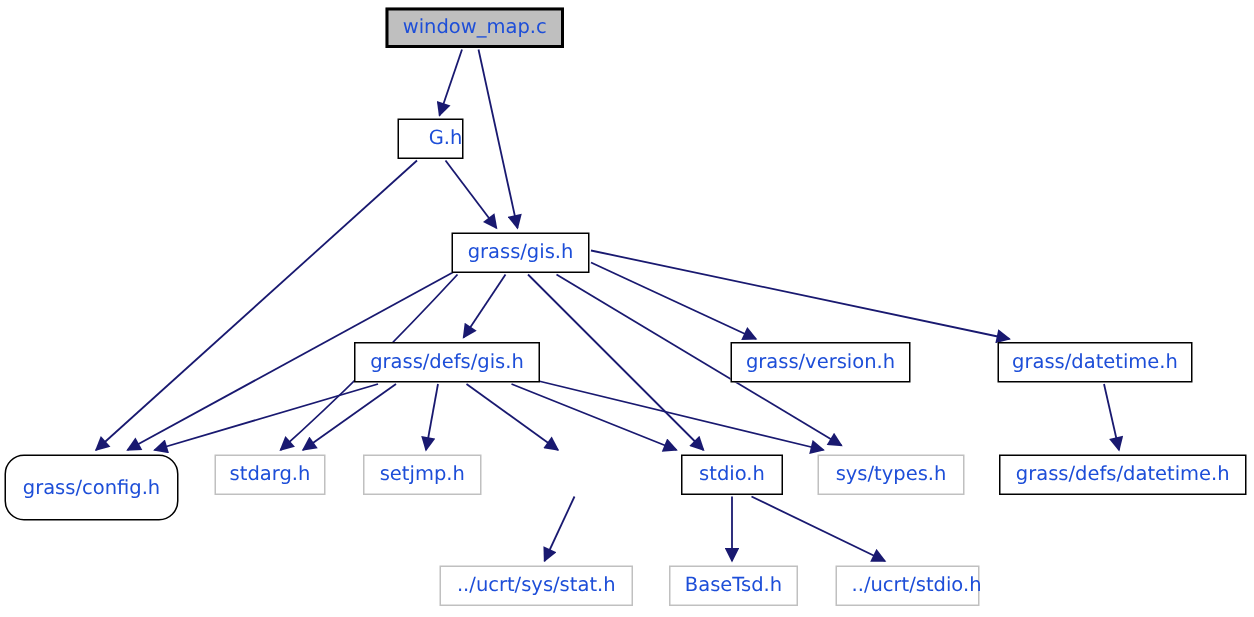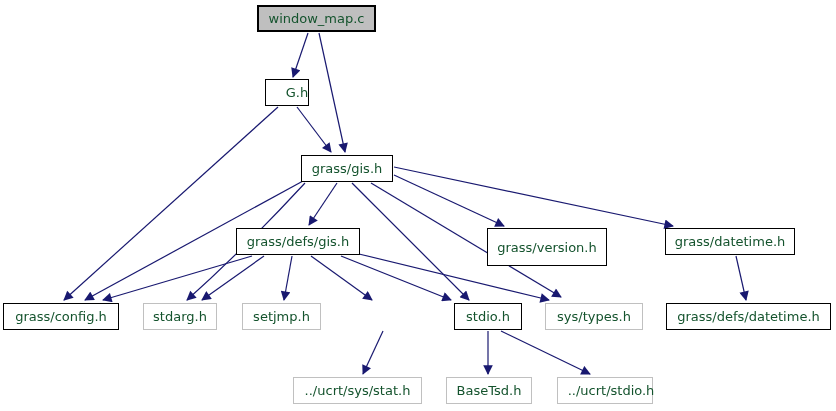--- a/index.html
+++ b/index.html
@@ -29,21 +29,21 @@
   }
   .node {
     position: absolute;
     box-sizing: border-box;
     display: flex;
     align-items: center;
     justify-content: center;
     background: #ffffff;
     border: 1px solid #000000;
     font-size: 13px;
-    color: #14532d;
+    color: #1d4ed8;
     white-space: nowrap;
     cursor: default;
     text-align: center;
   }
   .node.link { cursor: pointer; }
   .node.root { border-width: 2px; }
   .edge {
     fill: none;
     stroke-width: 1.2px;
   }
@@ -78,23 +78,23 @@
       <path d="M 736 256 L 746 300" class="edge" stroke="#191970" marker-end="url(#arrow)"></path>
       <path d="M 383 331 L 363 374" class="edge" stroke="#191970" marker-end="url(#arrow)"></path>
       <path d="M 488 331 L 488 374" class="edge" stroke="#191970" marker-end="url(#arrow)"></path>
       <path d="M 501 331 L 590 374" class="edge" stroke="#191970" marker-end="url(#arrow)"></path>
     </svg>
   <div id="node-layer">
       <div class="node root" style="left: 257px; top: 5px; width: 119px; height: 27px; background: rgb(191, 191, 191); border-color: rgb(0, 0, 0);">window_map.c</div>
       <div class="node link" style="left: 265px; top: 79px; width: 44px; height: 27px; background: rgb(255, 255, 255); border-color: rgb(0, 0, 0); padding-left: 20px;">G.h</div>
       <div class="node link" style="left: 301px; top: 155px; width: 92px; height: 27px; background: rgb(255, 255, 255); border-color: rgb(0, 0, 0);">grass/gis.h</div>
       <div class="node link" style="left: 236px; top: 228px; width: 124px; height: 27px; background: rgb(255, 255, 255); border-color: rgb(0, 0, 0);">grass/defs/gis.h</div>
-      <div class="node link" style="left: 487px; top: 228px; width: 120px; height: 38px; background: rgb(255, 255, 255); border-color: rgb(0, 0, 0);">grass/version.h</div>
+      <div class="node link" style="left: 487px; top: 228px; width: 120px; height: 27px; background: rgb(255, 255, 255); border-color: rgb(0, 0, 0);">grass/version.h</div>
       <div class="node link" style="left: 665px; top: 228px; width: 130px; height: 27px; background: rgb(255, 255, 255); border-color: rgb(0, 0, 0);">grass/datetime.h</div>
-      <div class="node link" style="left: 3px; top: 303px; width: 116px; height: 27px; background: rgb(255, 255, 255); border-color: rgb(0, 0, 0);">grass/config.h</div>
+      <div class="node link" style="left: 3px; top: 303px; width: 116px; height: 44px; background: rgb(255, 255, 255); border-color: rgb(0, 0, 0); border-radius: 13px;">grass/config.h</div>
       <div class="node" style="left: 143px; top: 303px; width: 74px; height: 27px; background: rgb(255, 255, 255); border-color: rgb(192, 192, 192);">stdarg.h</div>
       <div class="node" style="left: 242px; top: 303px; width: 79px; height: 27px; background: rgb(255, 255, 255); border-color: rgb(192, 192, 192);">setjmp.h</div>
       <div class="node link" style="left: 454px; top: 303px; width: 68px; height: 27px; background: rgb(255, 255, 255); border-color: rgb(0, 0, 0);">stdio.h</div>
       <div class="node" style="left: 545px; top: 303px; width: 98px; height: 27px; background: rgb(255, 255, 255); border-color: rgb(192, 192, 192);">sys/types.h</div>
       <div class="node link" style="left: 666px; top: 303px; width: 165px; height: 27px; background: rgb(255, 255, 255); border-color: rgb(0, 0, 0);">grass/defs/datetime.h</div>
       <div class="node" style="left: 293px; top: 377px; width: 129px; height: 27px; background: rgb(255, 255, 255); border-color: rgb(192, 192, 192);">../ucrt/sys/stat.h</div>
       <div class="node" style="left: 446px; top: 377px; width: 86px; height: 27px; background: rgb(255, 255, 255); border-color: rgb(192, 192, 192);">BaseTsd.h</div>
       <div class="node" style="left: 557px; top: 377px; width: 96px; height: 27px; background: rgb(255, 255, 255); border-color: rgb(192, 192, 192); padding-left: 12px;">../ucrt/stdio.h</div>
     </div>
 </div>

